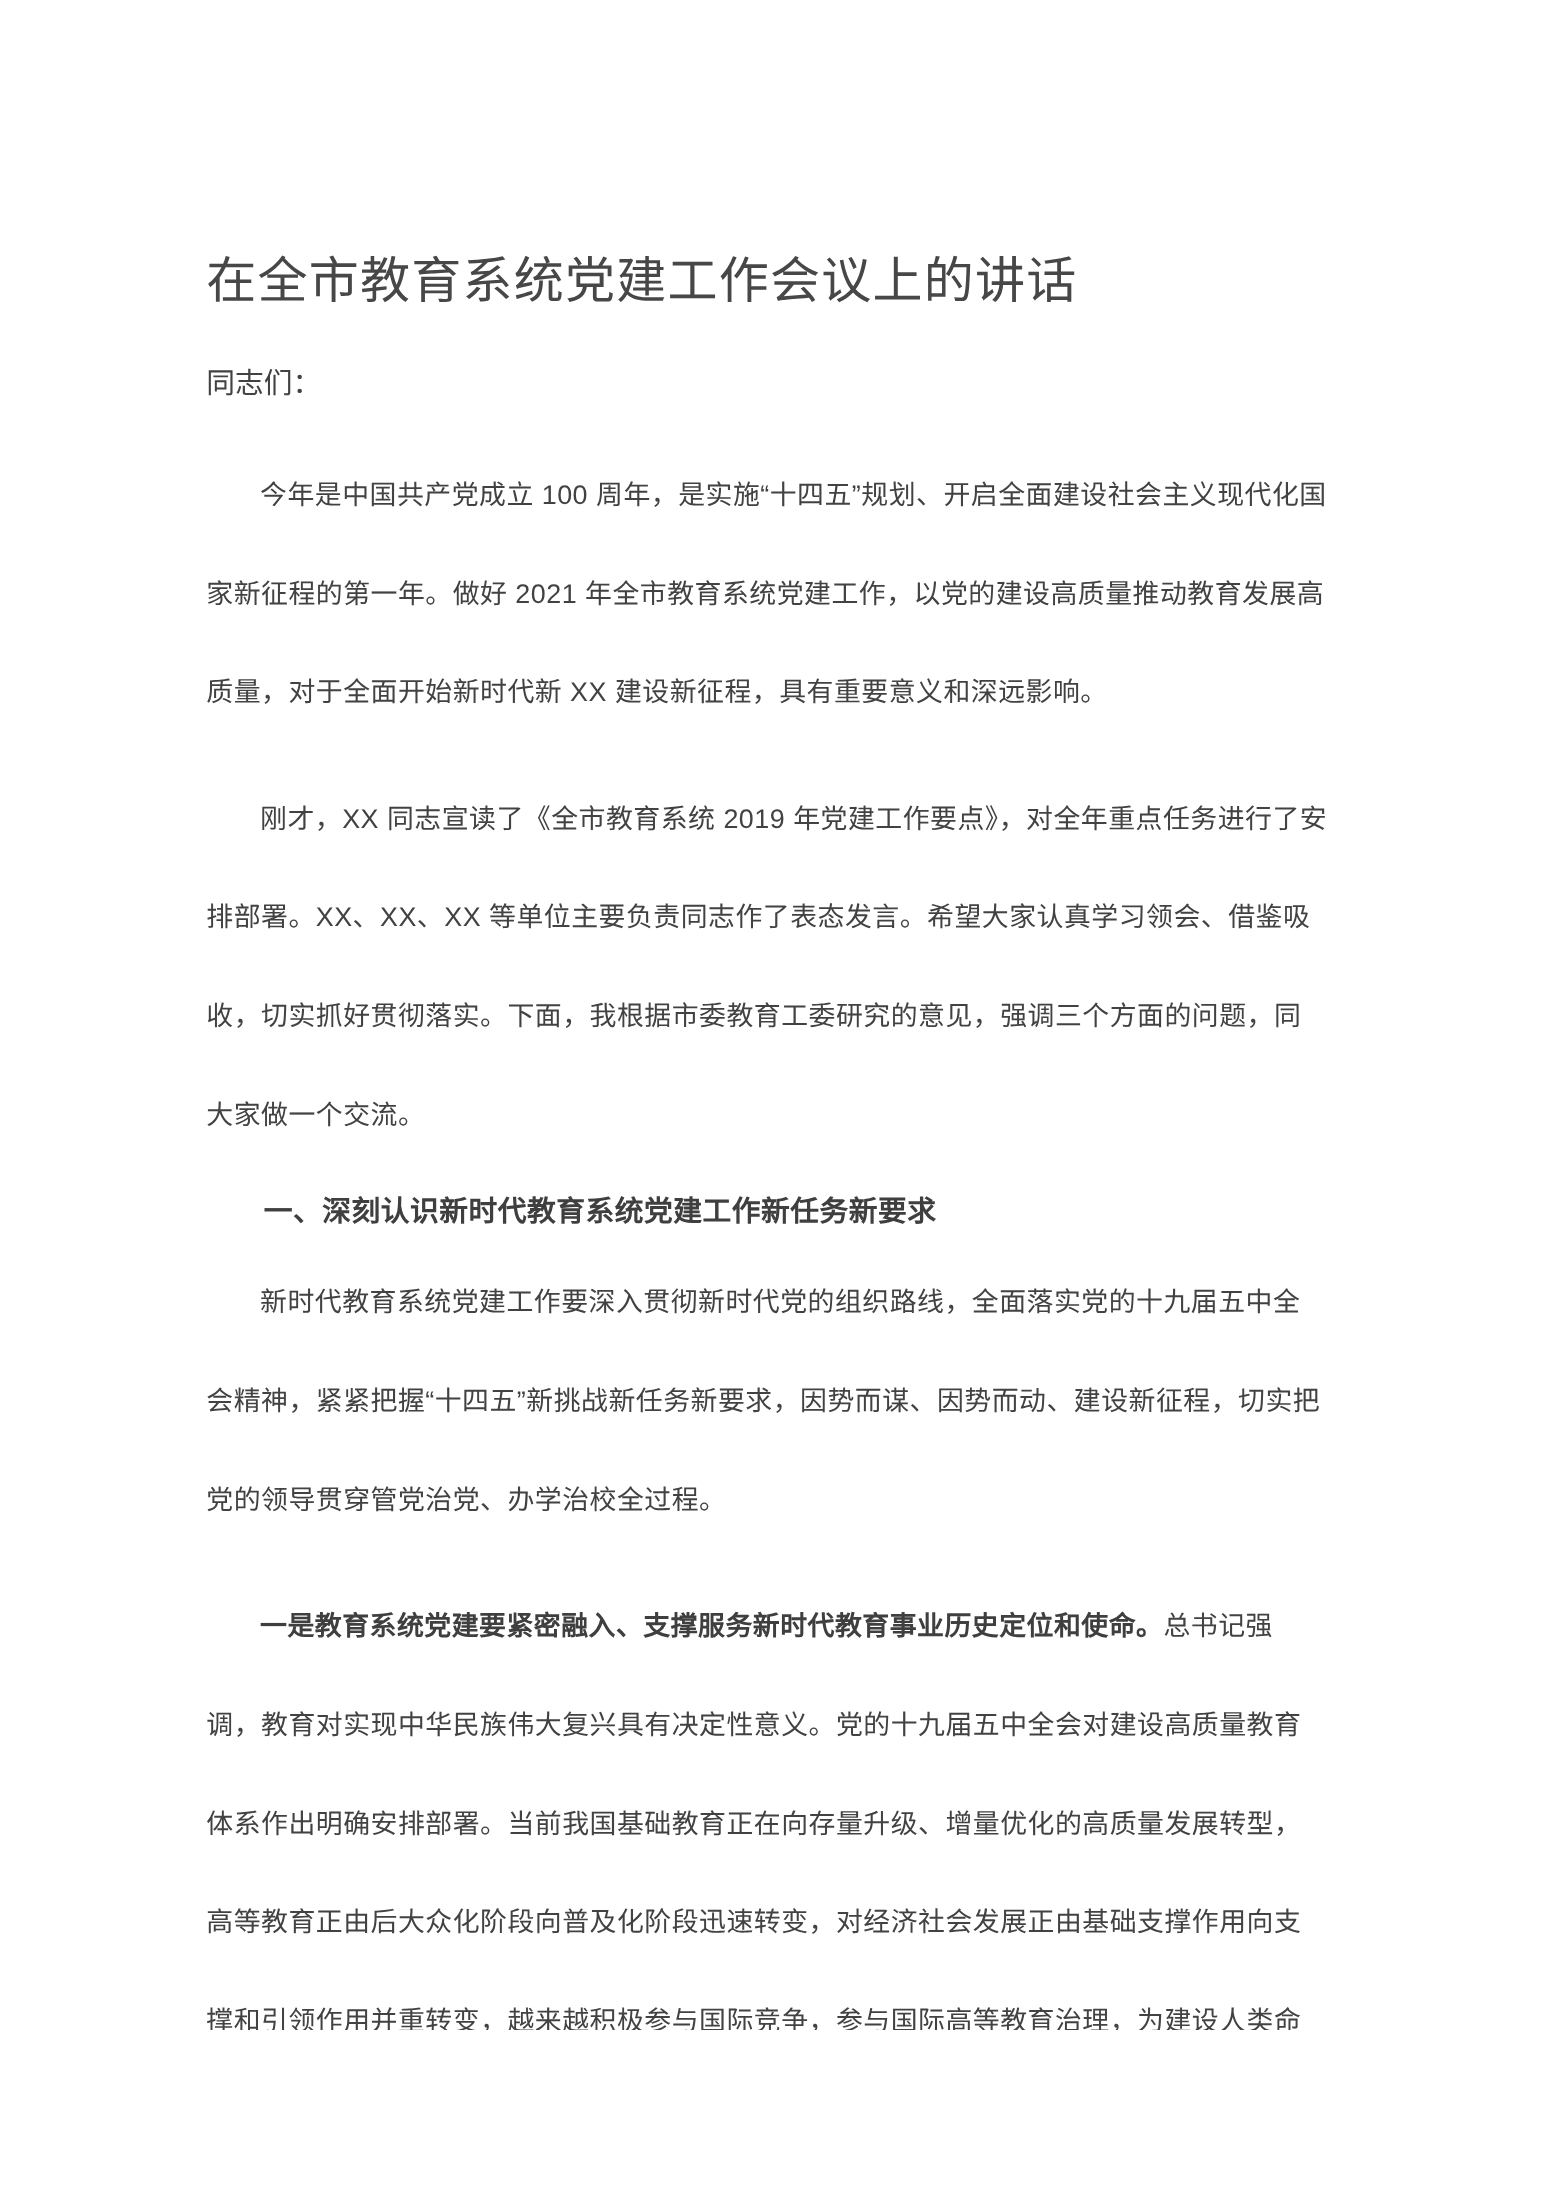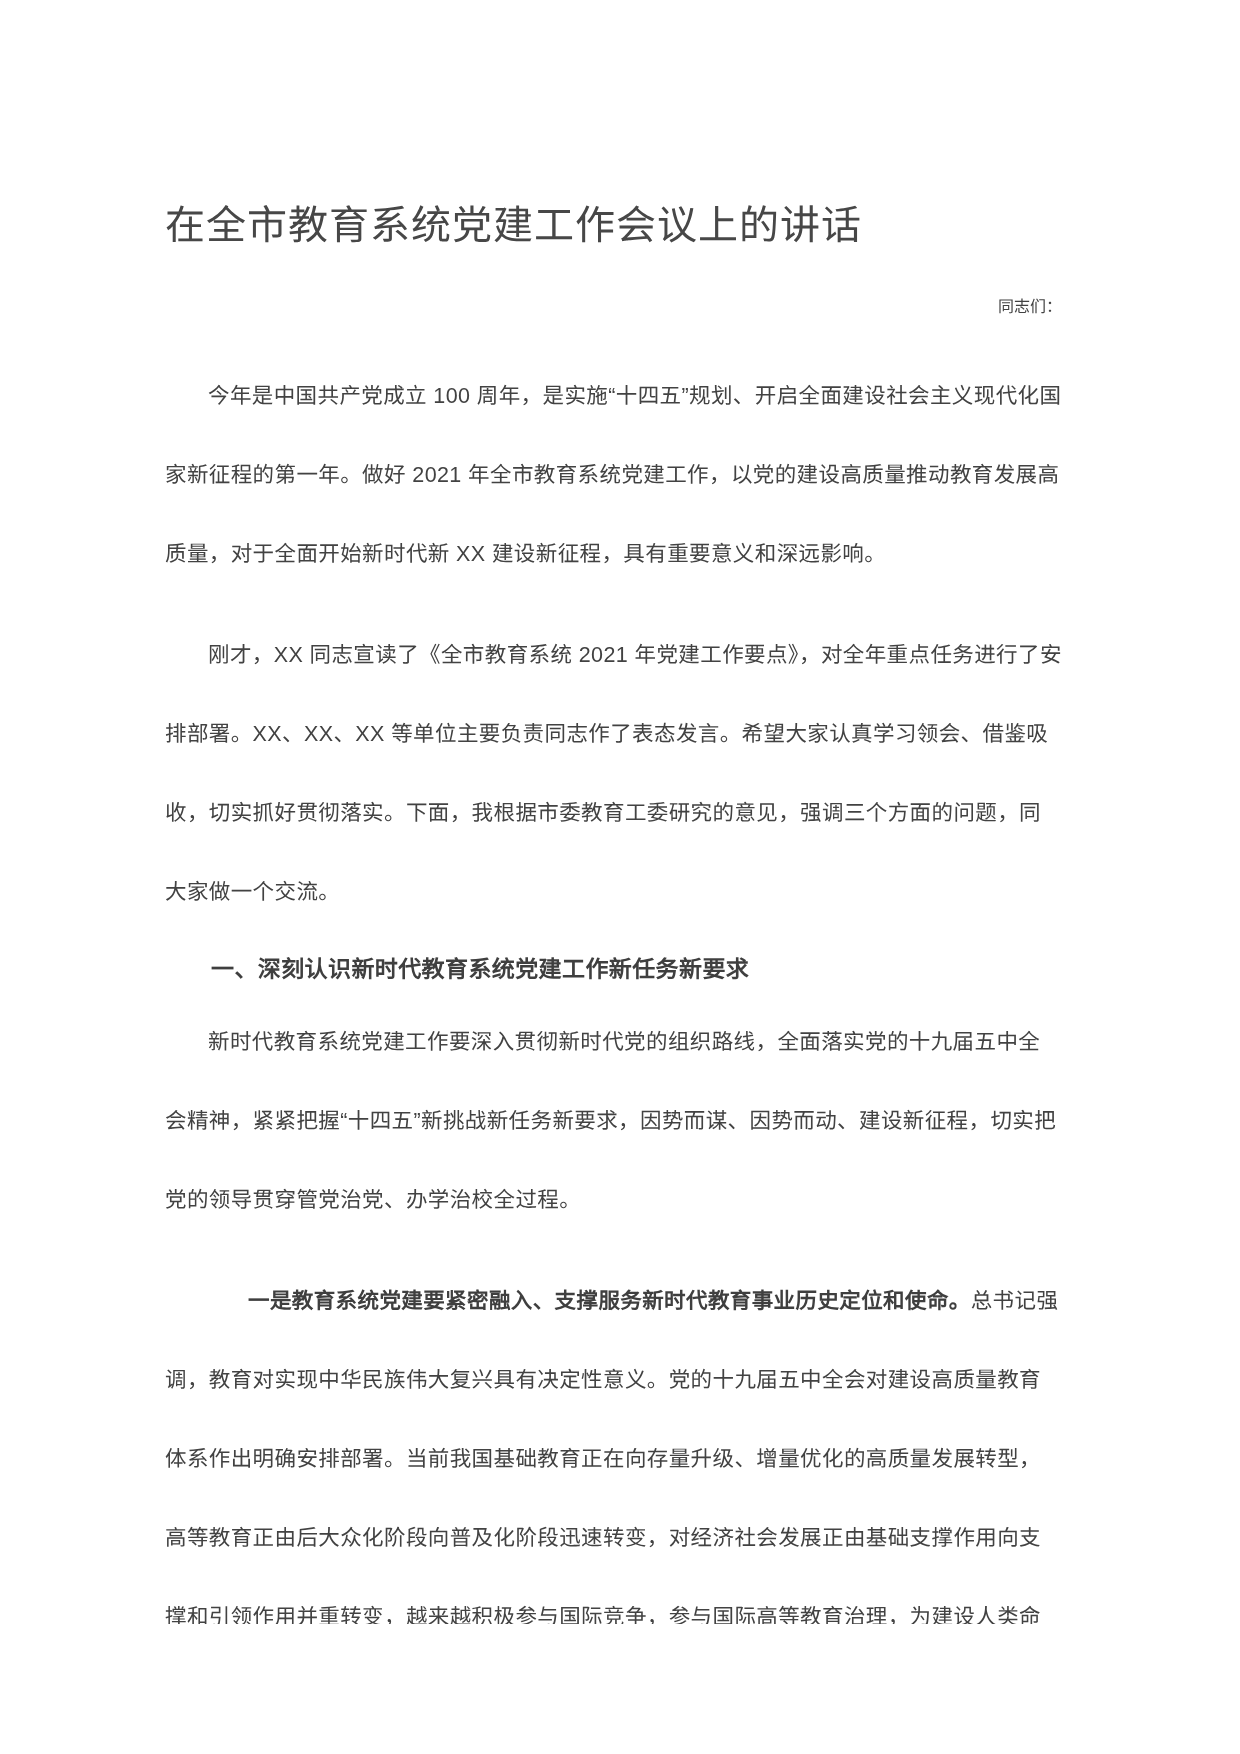--- a/index.html
+++ b/index.html
@@ -21,24 +21,23 @@
   .doc-title {
     margin: 0 0 25px 0;
     font-size: 40px;
     line-height: 50px;
     font-weight: 500;
     color: #474747;
     letter-spacing: 1px;
   }
   .salutation {
     margin: 0 0 19px 0;
-    font-size: 16px;
+    font-size: 23px;
     line-height: 63px;
     color: #424242;
-    text-align: right;
   }
   p.body-para {
     margin: 0 0 22px 0;
     font-size: 21.5px;
     line-height: 79px;
     color: #424242;
     text-indent: 2em;
     letter-spacing: 0.4px;
   }
   p.body-para.tight { margin-bottom: 6px; }
@@ -48,35 +47,34 @@
     font-size: 23px;
     line-height: 63px;
     font-weight: 700;
     color: #3f3f3f;
     text-indent: 2em;
     letter-spacing: 0.4px;
   }
   .bold-lead {
     font-weight: 700;
     color: #3f3f3f;
-    margin-left: 40px;
   }
 </style>
 </head>
 <body>
 
 <div class="page">
 
   <h1 class="doc-title">在全市教育系统党建工作会议上的讲话</h1>
 
   <p class="salutation">同志们：</p>
 
   <p class="body-para">今年是中国共产党成立 100 周年，是实施“十四五”规划、开启全面建设社会主义现代化国家新征程的第一年。做好 2021 年全市教育系统党建工作，以党的建设高质量推动教育发展高质量，对于全面开始新时代新 XX 建设新征程，具有重要意义和深远影响。</p>
 
-  <p class="body-para tight">刚才，XX 同志宣读了《全市教育系统 2021 年党建工作要点》，对全年重点任务进行了安排部署。XX、XX、XX 等单位主要负责同志作了表态发言。希望大家认真学习领会、借鉴吸收，切实抓好贯彻落实。下面，我根据市委教育工委研究的意见，强调三个方面的问题，同大家做一个交流。</p>
+  <p class="body-para tight">刚才，XX 同志宣读了《全市教育系统 2019 年党建工作要点》，对全年重点任务进行了安排部署。XX、XX、XX 等单位主要负责同志作了表态发言。希望大家认真学习领会、借鉴吸收，切实抓好贯彻落实。下面，我根据市委教育工委研究的意见，强调三个方面的问题，同大家做一个交流。</p>
 
   <p class="section-heading">一、深刻认识新时代教育系统党建工作新任务新要求</p>
 
   <p class="body-para">新时代教育系统党建工作要深入贯彻新时代党的组织路线，全面落实党的十九届五中全会精神，紧紧把握“十四五”新挑战新任务新要求，因势而谋、因势而动、建设新征程，切实把党的领导贯穿管党治党、办学治校全过程。</p>
 
   <p class="body-para last"><strong class="bold-lead">一是教育系统党建要紧密融入、支撑服务新时代教育事业历史定位和使命。</strong><span>总书记强调，教育对实现中华民族伟大复兴具有决定性意义。党的十九届五中全会对建设高质量教育体系作出明确安排部署。当前我国基础教育正在向存量升级、增量优化的高质量发展转型，高等教育正由后大众化阶段向普及化阶段迅速转变，对经济社会发展正由基础支撑作用向支撑和引领作用并重转变，越来越积极参与国际竞争，参与国际高等教育治理，为建设人类命运共同体作出</span></p>
 
 </div>
 
 </body></html>

